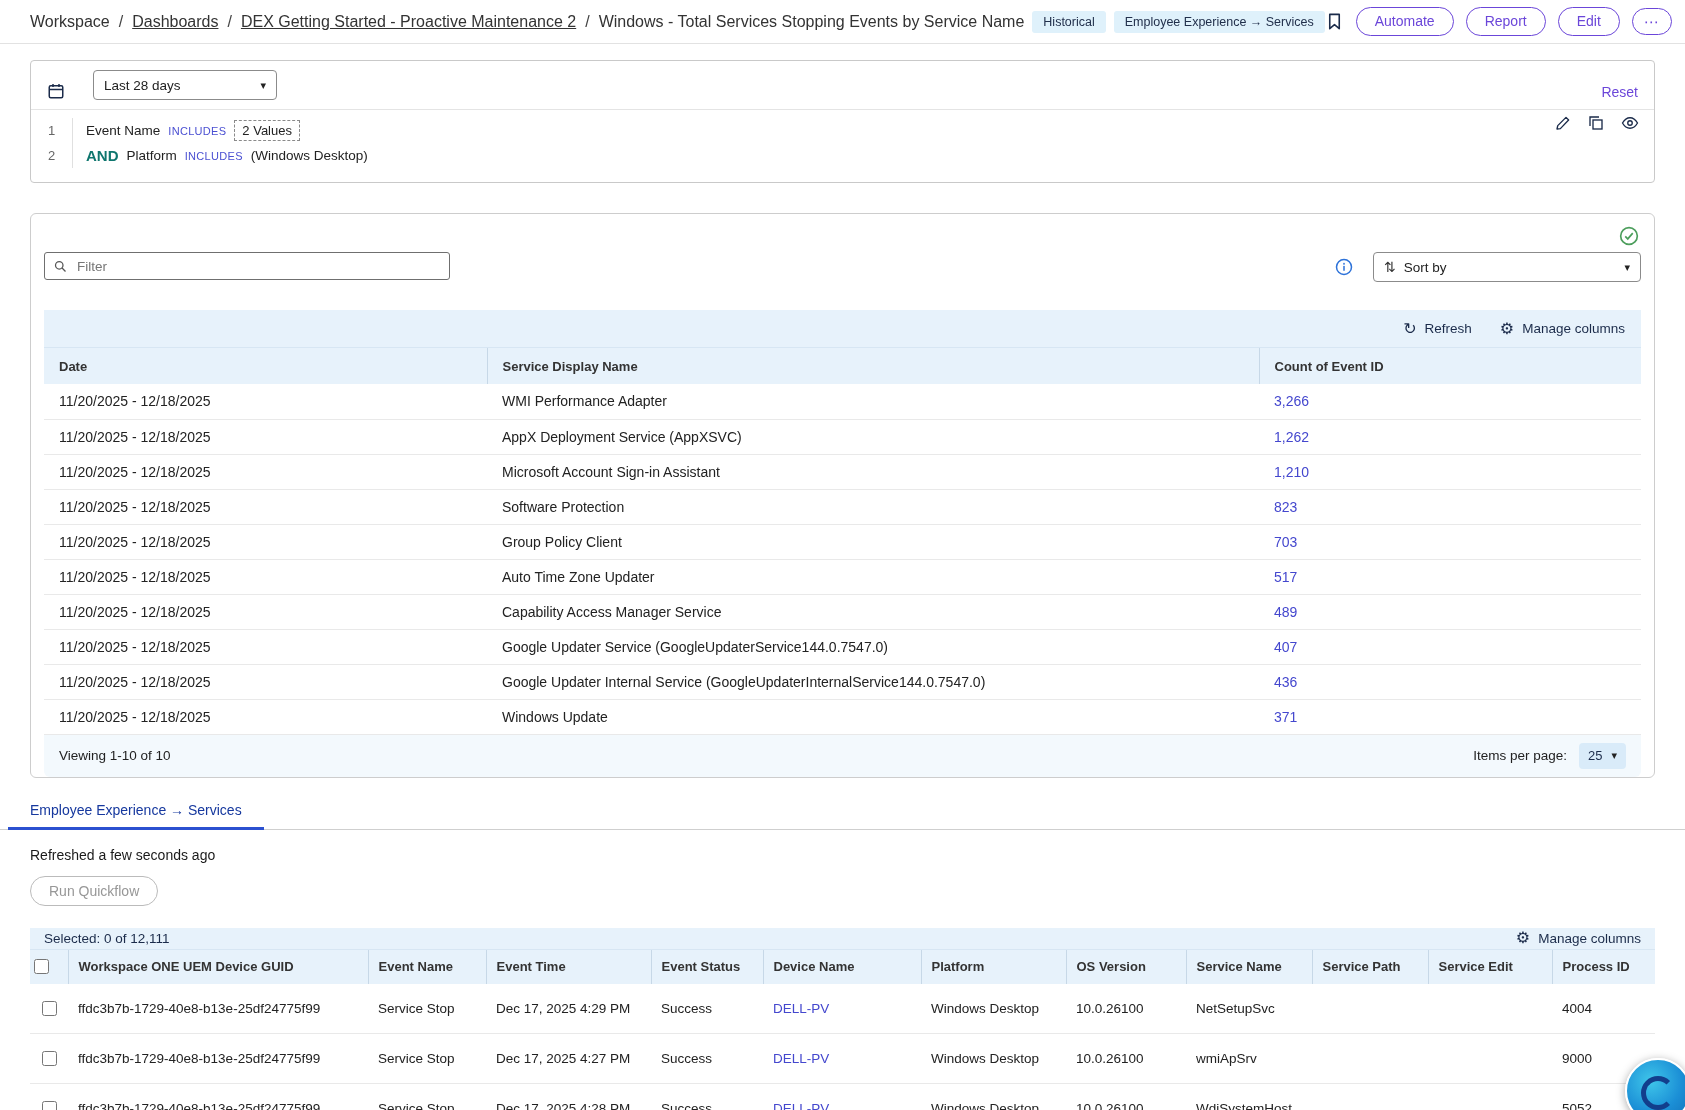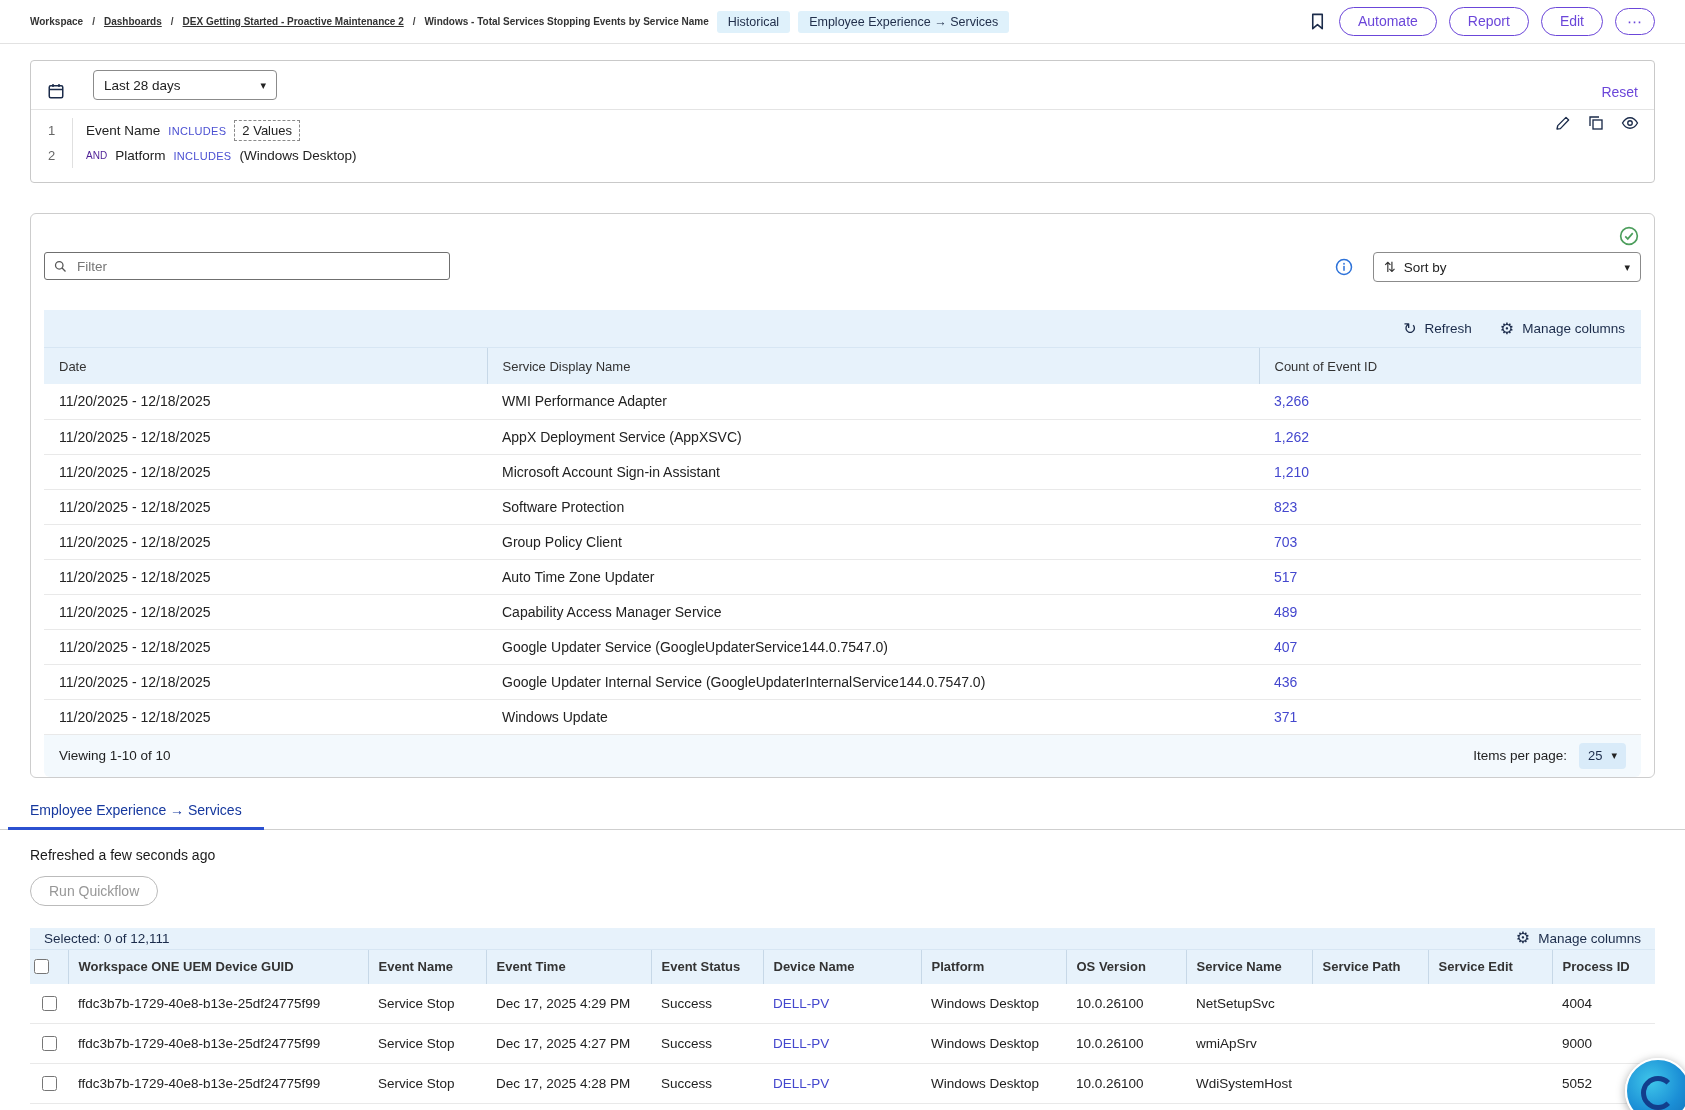--- a/index.html
+++ b/index.html
@@ -13,21 +13,21 @@
     --tab-blue:#2B50D0;
   }
   *{box-sizing:border-box;}
   html,body{margin:0;padding:0;}
   body{
     width:1685px;height:1110px;overflow:hidden;background:#fff;
     font-family:"Liberation Sans",sans-serif;color:#333;position:relative;
   }
   
   .topbar{height:44px;display:flex;align-items:center;padding:0 30px;border-bottom:1px solid #E2E2E2;white-space:nowrap;}
-  .crumbs{display:flex;align-items:flex-start;gap:9px;font-size:10px;font-weight:bold;}
+  .crumbs{display:flex;align-items:flex-start;gap:9px;font-size:16px;}
   .crumb{color:#333;}
   .crumb-link{color:#333;text-decoration:underline;cursor:pointer;}
   .crumb-sep{color:#444;}
   .badge{background:var(--badge-bg);color:#22304C;font-size:12.5px;padding:4px 11px;border-radius:3px;margin-left:8px;}
   .top-actions{margin-left:auto;display:flex;align-items:center;gap:12px;}
   .icon-btn{display:inline-flex;align-items:center;justify-content:center;cursor:pointer;background:none;border:none;padding:0;}
   .pill{border:1.5px solid var(--accent);color:var(--accent);background:#fff;border-radius:16px;
         padding:5px 18px;font-size:14px;font-weight:500;cursor:pointer;font-family:inherit;line-height:1.2;}
   .pill.more{padding:5px 11px;font-size:15px;letter-spacing:1px;line-height:1;}
   
@@ -37,21 +37,21 @@
               height:30px;padding:0 10px;font-size:13.5px;color:#222;cursor:pointer;background:#fff;}
   .date-select{width:184px;}
   .caret{font-size:11px;color:#222;line-height:1;}
   .reset{margin-left:auto;color:var(--accent);font-size:14px;font-weight:500;cursor:pointer;}
   .fp-divider{height:1px;background:#E4E4E4;}
   .fp-conds{position:relative;padding:8px 0 14px;}
   .cond-row{display:flex;align-items:stretch;min-height:25px;font-size:13.5px;}
   .cond-num{width:42px;min-width:42px;color:#666;border-right:1px solid #E0E0E0;
             display:flex;align-items:center;justify-content:center;font-size:13px;}
   .cond-body{padding-left:13px;display:flex;align-items:center;gap:8px;}
-  .cond-prefix{color:#4c1d95;font-size:10px;font-weight:400;}
+  .cond-prefix{color:#0f766e;font-size:15px;font-weight:700;}
   .cond-field{color:#222;}
   .cond-op{color:#4A4FD2;font-size:11px;letter-spacing:.3px;}
   .value-chip{border:1px dashed #8A8A8A;padding:2px 7px;font-size:13px;color:#222;cursor:pointer;}
   .cond-icons{position:absolute;top:4px;right:14px;display:flex;gap:15px;}
   
   .widget-card{margin:30px 30px 0;border:1px solid var(--border);border-radius:6px;position:relative;padding:14px 13px 0;}
   .status-check{position:absolute;top:12px;right:15px;}
   .controls{display:flex;align-items:flex-start;margin-top:24px;}
   .search-box{width:406px;height:28px;border:1px solid #6F6F6F;border-radius:3px;display:flex;align-items:center;padding:0 8px;gap:7px;background:#fff;}
   .search-box input{border:none;outline:none;flex:1;font-size:13.5px;font-family:inherit;color:#333;background:transparent;}
@@ -59,42 +59,42 @@
   .controls-right{margin-left:auto;display:flex;align-items:center;gap:20px;}
   .sort-box{width:268px;height:30px;}
   .sort-left{display:flex;align-items:center;gap:8px;}
   .glyph-icon{font-size:16px;line-height:1;color:var(--navy);}
   
   .svc-wrap{margin-top:28px;}
   .bar{background:var(--bar-bg);display:flex;align-items:center;}
   .actions-bar{height:38px;justify-content:flex-end;gap:28px;padding:0 16px;border-bottom:1px solid #D7E6F3;font-size:13.5px;color:var(--navy);}
   .bar-action{display:flex;align-items:center;gap:8px;cursor:pointer;}
   table.svc{width:100%;border-collapse:collapse;table-layout:fixed;}
-  .svc th{background:var(--bar-bg);text-align:left;font-size:13px;font-weight:400;color:#333;height:36px;padding:0 15px;border-right:1px solid #C7D8E7;}
+  .svc th{background:var(--bar-bg);text-align:left;font-size:13px;font-weight:700;color:#333;height:36px;padding:0 15px;border-right:1px solid #C7D8E7;}
   .svc th:last-child{border-right:none;}
   .svc td{height:35px;padding:0 15px;font-size:14px;border-bottom:1px solid var(--row-line);color:#222;overflow:hidden;white-space:nowrap;text-overflow:ellipsis;}
   .data-link{color:var(--link);cursor:pointer;text-decoration:none;}
   .svc-footer{display:flex;align-items:center;height:42px;background:#F3F9FD;padding:0 15px;font-size:13.5px;color:#222;
               border-radius:0 0 6px 6px;}
   .ipp{margin-left:auto;display:flex;align-items:center;gap:12px;}
   .ipp-select{background:#D9EBF9;border-radius:4px;height:26px;display:flex;align-items:center;gap:9px;padding:0 9px;font-size:13px;color:var(--navy);cursor:pointer;}
   
   .tabs{margin-top:18px;border-bottom:1px solid #CFCFCF;padding:0 30px;}
   .tab{display:inline-block;padding:6px 22px 9px;font-size:14px;font-weight:500;color:#16389E;cursor:pointer;
        border-bottom:3px solid var(--tab-blue);margin-bottom:-1px;margin-left:-22px;}
   .refreshed{margin:17px 30px 0;font-size:14px;color:#1a1a1a;}
   .quickflow-row{margin:13px 30px 0;}
   .pill-disabled{border:1.5px solid #BBBBBB;color:#979797;background:#fff;border-radius:16px;padding:6px 18px;font-size:14px;font-family:inherit;cursor:default;}
   
   .events{margin:22px 30px 0;}
   .ev-bar{height:22px;justify-content:space-between;padding:0 14px;font-size:13.5px;color:var(--navy);border-bottom:1px solid #D7E6F3;}
   table.ev{width:100%;border-collapse:collapse;table-layout:fixed;}
   .ev th{background:var(--bar-bg);font-size:13px;font-weight:700;color:#333;text-align:left;height:34px;padding:0 10px;border-right:1px solid #C7D8E7;overflow:hidden;white-space:nowrap;text-overflow:ellipsis;}
   .ev th:last-child{border-right:none;}
-  .ev td{height:40px;padding:0 10px;font-size:13.5px;border-bottom:1px solid var(--row-line);color:#222;overflow:hidden;white-space:nowrap;text-overflow:ellipsis;}
+  .ev td{height:50px;padding:0 10px;font-size:13.5px;border-bottom:1px solid var(--row-line);color:#222;overflow:hidden;white-space:nowrap;text-overflow:ellipsis;}
   .c-cb{text-align:center;padding:0 !important;}
   input[type=checkbox]{width:15px;height:15px;accent-color:#4A6A8A;cursor:pointer;}
   
   .fab{position:fixed;right:-6px;bottom:-14px;width:66px;height:66px;border-radius:50%;
        background:radial-gradient(circle at 38% 34%,#3FC6EA 0%,#1B8FD6 55%,#1170B8 100%);
        box-shadow:0 2px 10px rgba(0,0,0,.35);cursor:pointer;border:2px solid #fff;}
   .fab::after{content:"";position:absolute;left:14px;top:16px;width:24px;height:24px;border-radius:50%;
        border:5px solid #123E8C;border-right-color:transparent;}
   svg{display:block;}
 </style>

